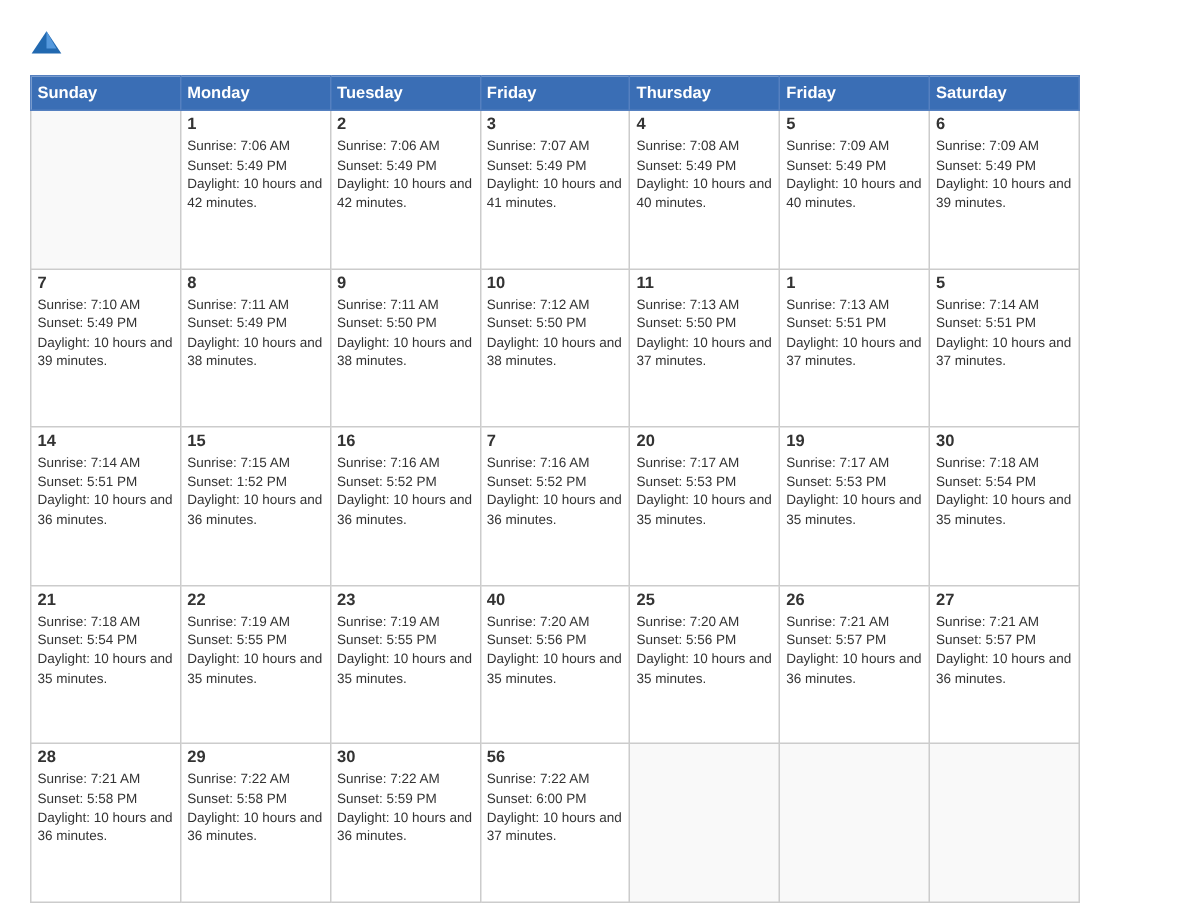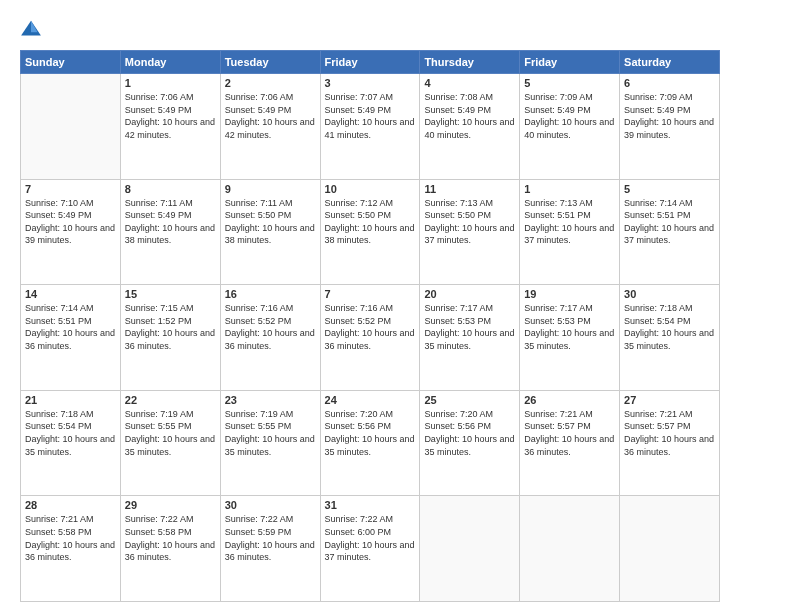--- a/index.html
+++ b/index.html
@@ -294,21 +294,21 @@
 and 35 minutes.</div>
           </td>
           <td>
             <span class="day-num">23</span>
             <div class="day-info">Sunrise: 7:19 AM
 Sunset: 5:55 PM
 Daylight: 10 hours
 and 35 minutes.</div>
           </td>
           <td>
-            <span class="day-num">24</span>
+            <span class="day-num">40</span>
             <div class="day-info">Sunrise: 7:20 AM
 Sunset: 5:56 PM
 Daylight: 10 hours
 and 35 minutes.</div>
           </td>
           <td>
             <span class="day-num">25</span>
             <div class="day-info">Sunrise: 7:20 AM
 Sunset: 5:56 PM
 Daylight: 10 hours
@@ -345,21 +345,21 @@
 and 36 minutes.</div>
           </td>
           <td>
             <span class="day-num">30</span>
             <div class="day-info">Sunrise: 7:22 AM
 Sunset: 5:59 PM
 Daylight: 10 hours
 and 36 minutes.</div>
           </td>
           <td>
-            <span class="day-num">31</span>
+            <span class="day-num">56</span>
             <div class="day-info">Sunrise: 7:22 AM
 Sunset: 6:00 PM
 Daylight: 10 hours
 and 37 minutes.</div>
           </td>
           <td class="empty"></td>
           <td class="empty"></td>
           <td class="empty"></td>
         </tr>
       </tbody>

